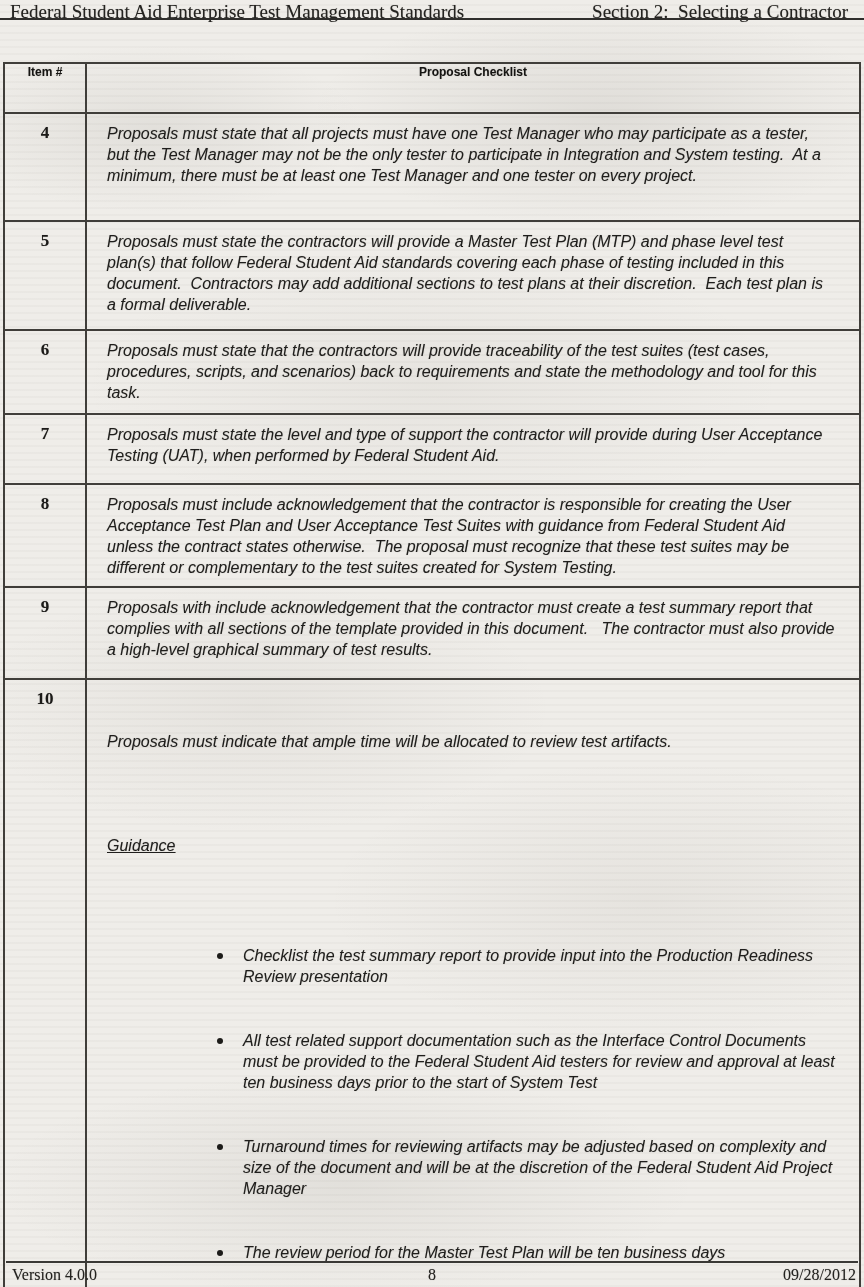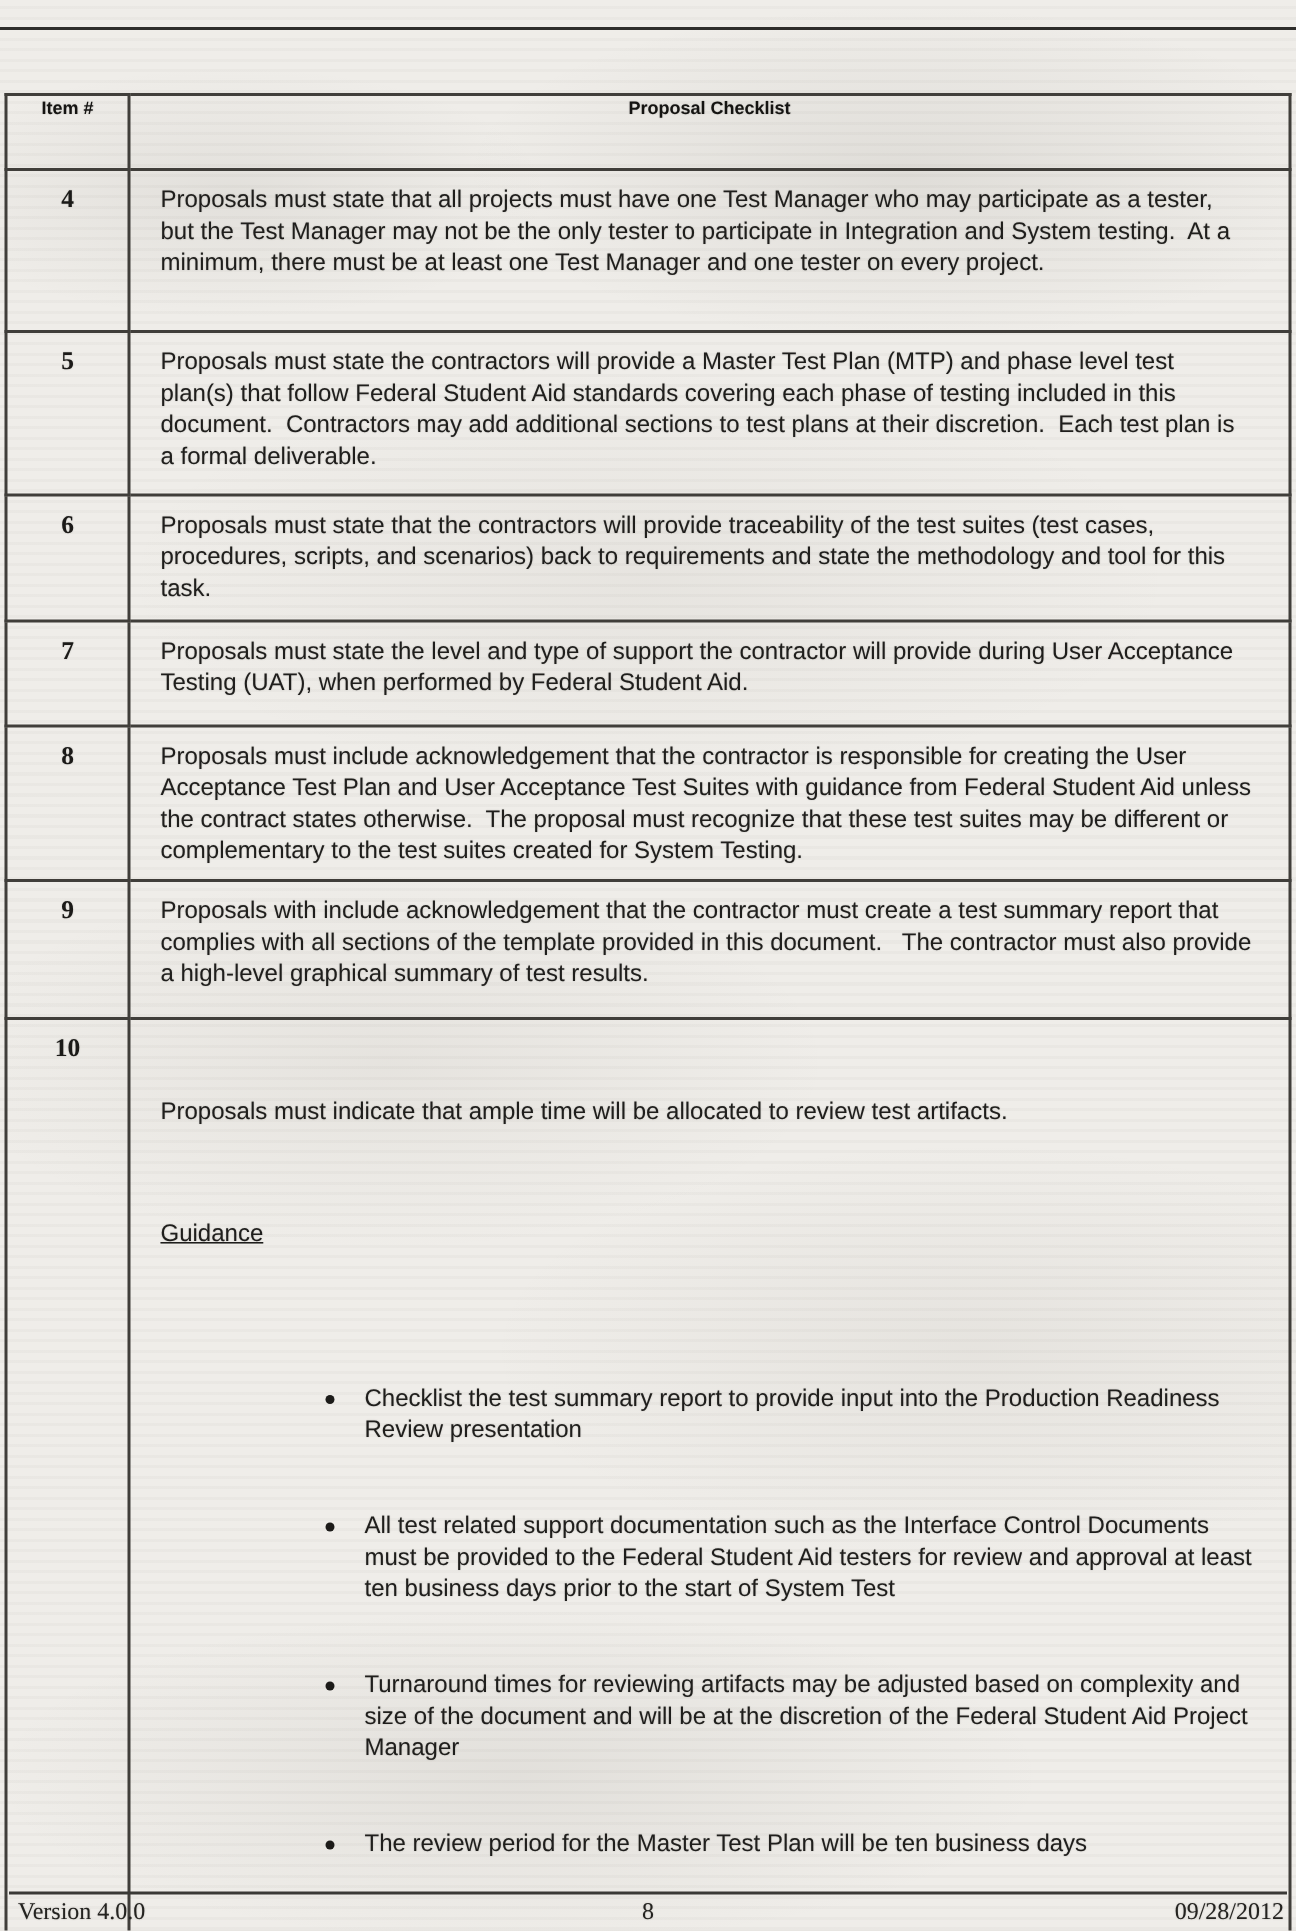--- a/index.html
+++ b/index.html
@@ -57,23 +57,24 @@
   td.num{
     text-align:center;padding-top:9px;
     font-family:"Liberation Serif", serif;font-weight:bold;font-size:17px;color:#1b1a18;
     text-shadow:0 0 1px rgba(60,58,54,.3);
   }
   td.txt{
     padding:9px 24px 4px 20px;
     font-size:16px;line-height:21px;color:var(--text);
     white-space:pre-wrap;
     text-shadow:0 0 1px rgba(60,58,54,.3);
+    font-style:italic;
   }
   .guidance-heading{
-    margin-top:18px;text-decoration:underline;
+    margin-top:41px;text-decoration:underline;
   }
   ul.guidance{
     margin:5px 0 0 0;padding:0 0 0 136px;list-style:none;
   }
   ul.guidance li{position:relative;margin:0 0 1px 0;}
   ul.guidance li::before{
     content:"";position:absolute;left:-26px;top:8px;
     width:6px;height:6px;border-radius:50%;background:#1c1b19;
   }
   .page-foot{
@@ -84,20 +85,24 @@
   .page-foot .ver{position:absolute;left:12px;top:0;}
   .page-foot .pg{position:absolute;left:0;width:864px;text-align:center;top:0;}
   .page-foot .date{position:absolute;right:8px;top:0;}
   .foot-rule{position:absolute;left:6px;top:1261px;width:852px;height:2px;background:#3a3936;}
 </style>
 </head>
 <body>
 
 <div class="page">
 
+  <div class="running-head">
+    <span class="left">Federal Student Aid Enterprise Test Management Standards</span>
+    <span class="right">Section 2:  Selecting a Contractor</span>
+  </div>
   <div class="hdr-rule"></div>
 
   <table class="checklist">
     <colgroup>
         <col class="c-num">
         <col>
       </colgroup>
     <tbody>
         <tr>
       <th class="h-num">Item #</th>

